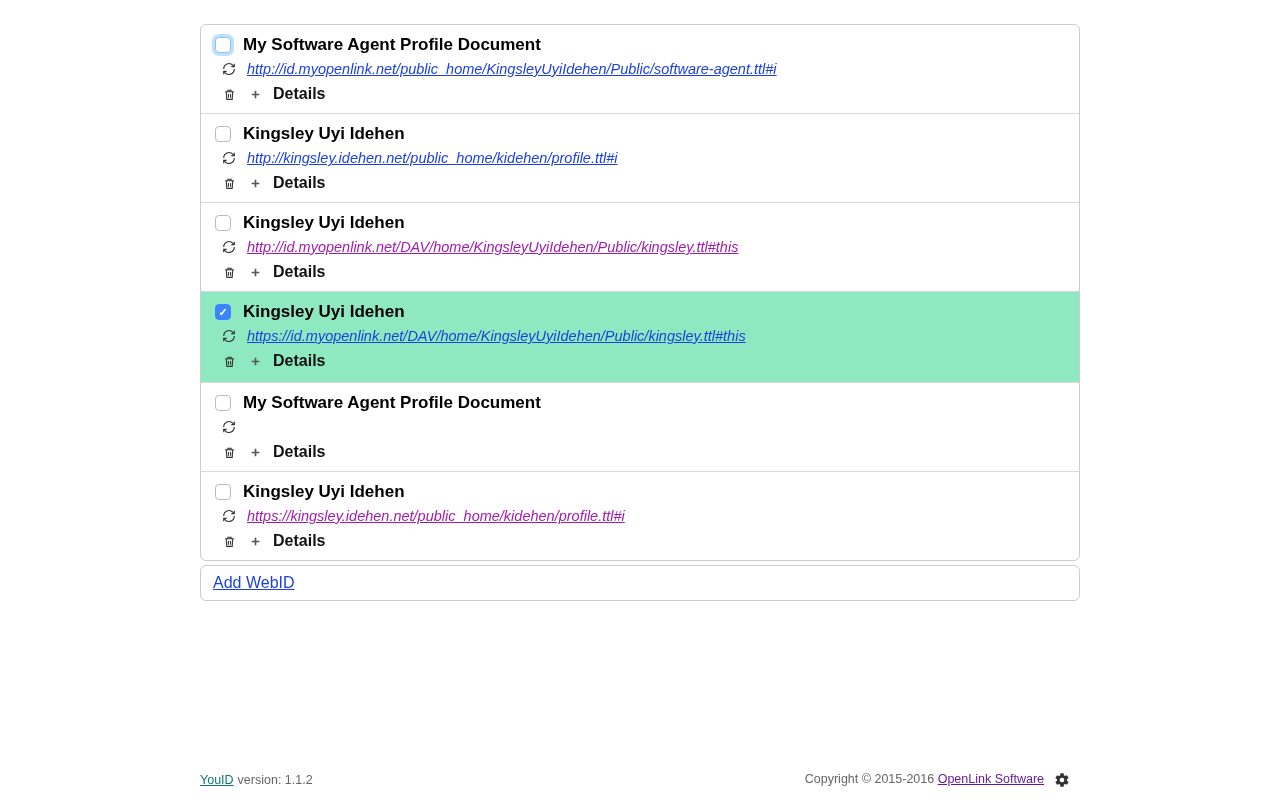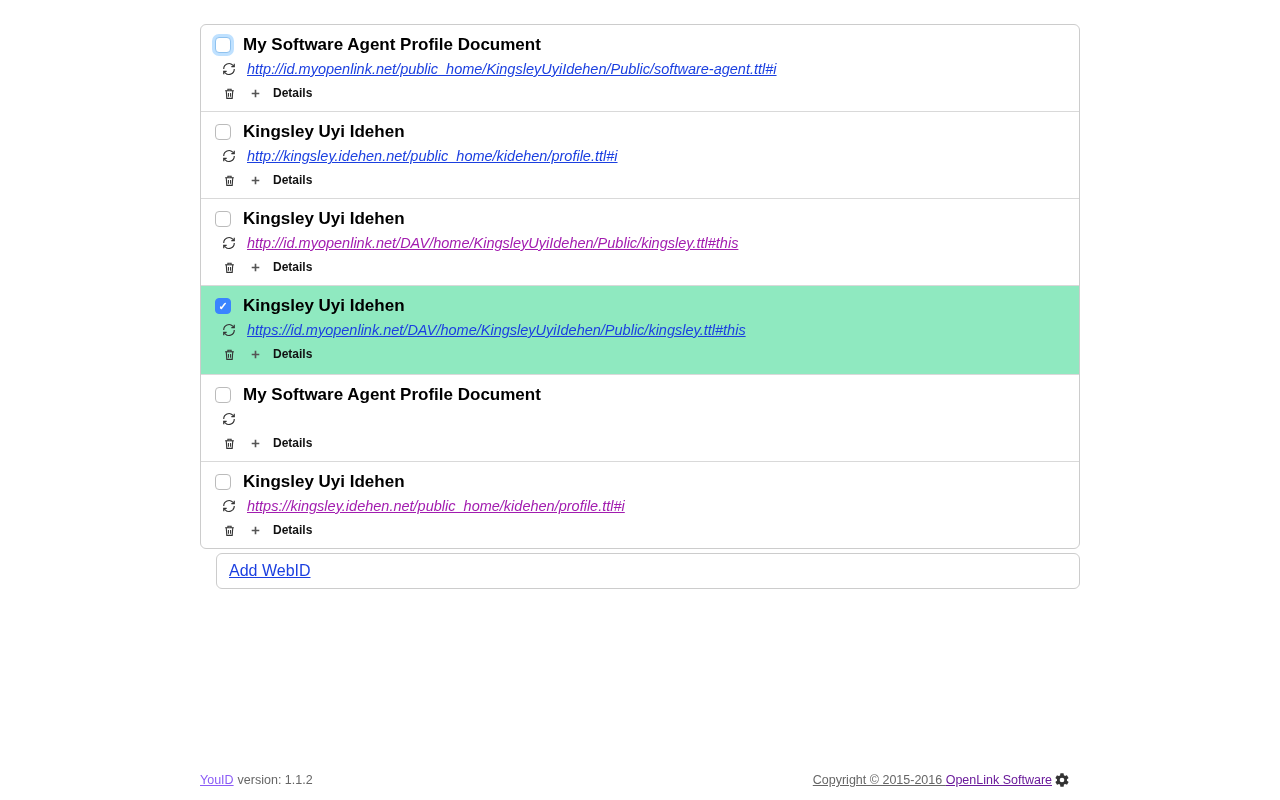--- a/index.html
+++ b/index.html
@@ -76,48 +76,47 @@
     font-weight: normal;
     font-style: italic;
     text-decoration: underline;
     font-size: 14.5px;
     cursor: pointer;
   }
   .url-blue  { color: #1b3fe0; }
   .url-purple{ color: #a21caf; }
   .details-label {
     font-weight: bold;
-    font-size: 12px;
+    font-size: 16px;
     color: #111;
   }
   .addbox {
     border: 1px solid #ccc;
     border-radius: 6px;
     padding: 8px 12px;
-    margin-left: 16px;
   }
   .addlink {
     color: #1b3fe0;
     text-decoration: underline;
     font-size: 16px;
     cursor: pointer;
   }
   .footer {
     position: absolute;
     left: 200px;
     bottom: 12px;
     width: 870px;
     display: flex;
     align-items: center;
     font-size: 12.5px;
     color: #666;
   }
-  .footer .y { color: #8b5cf6; text-decoration: underline; cursor:pointer; }
+  .footer .y { color: #0f766e; text-decoration: underline; cursor:pointer; }
   .footer .ol { color: #6a1b9a; text-decoration: underline; cursor:pointer; }
-  .footer-right { margin-left: auto; display:flex; align-items:center; gap:2px;text-decoration:underline;}
+  .footer-right { margin-left: auto; display:flex; gap:10px;}
   svg { display:block; }
 </style>
 </head>
 <body>
 
 <div class="wrap">
   <div class="panel" id="card-panel">
       <div class="card">
         <div class="title-row">
           <span class="chk focused"></span>

